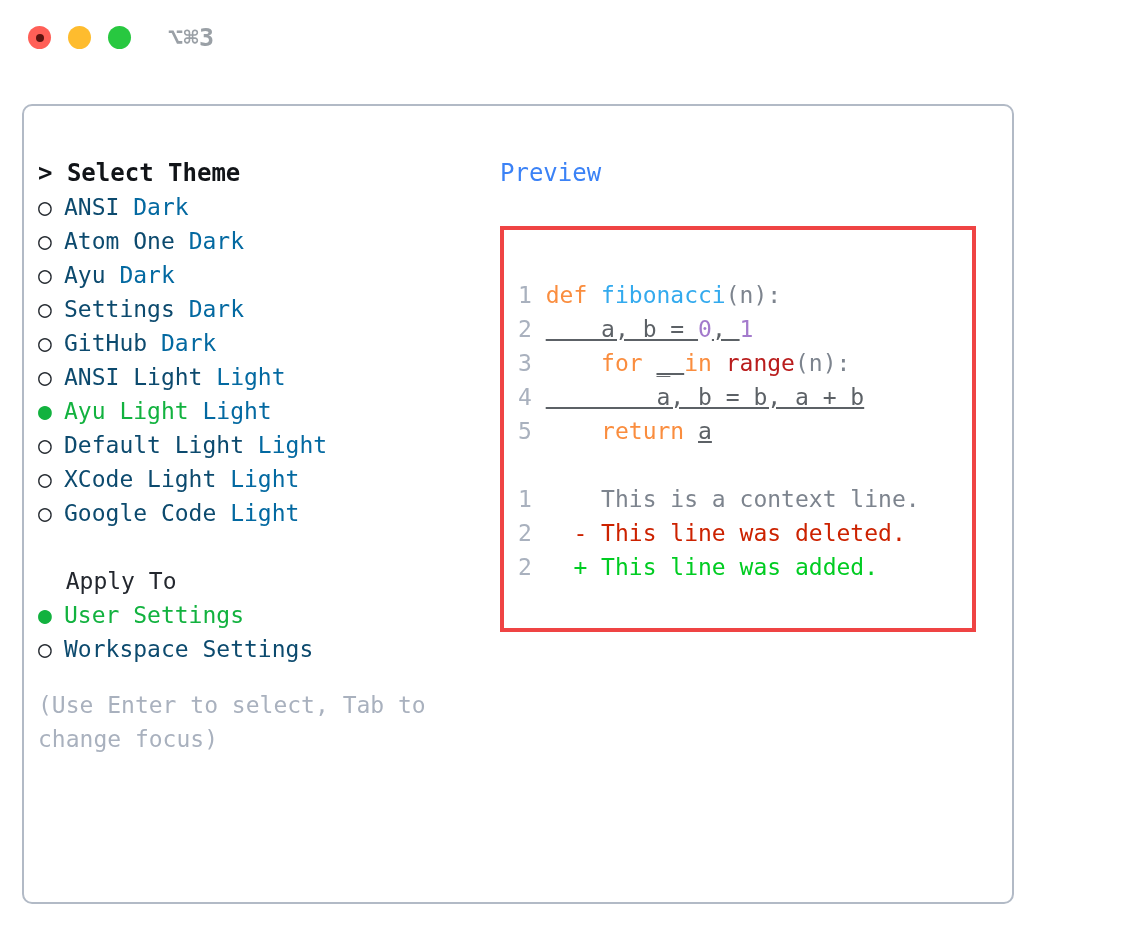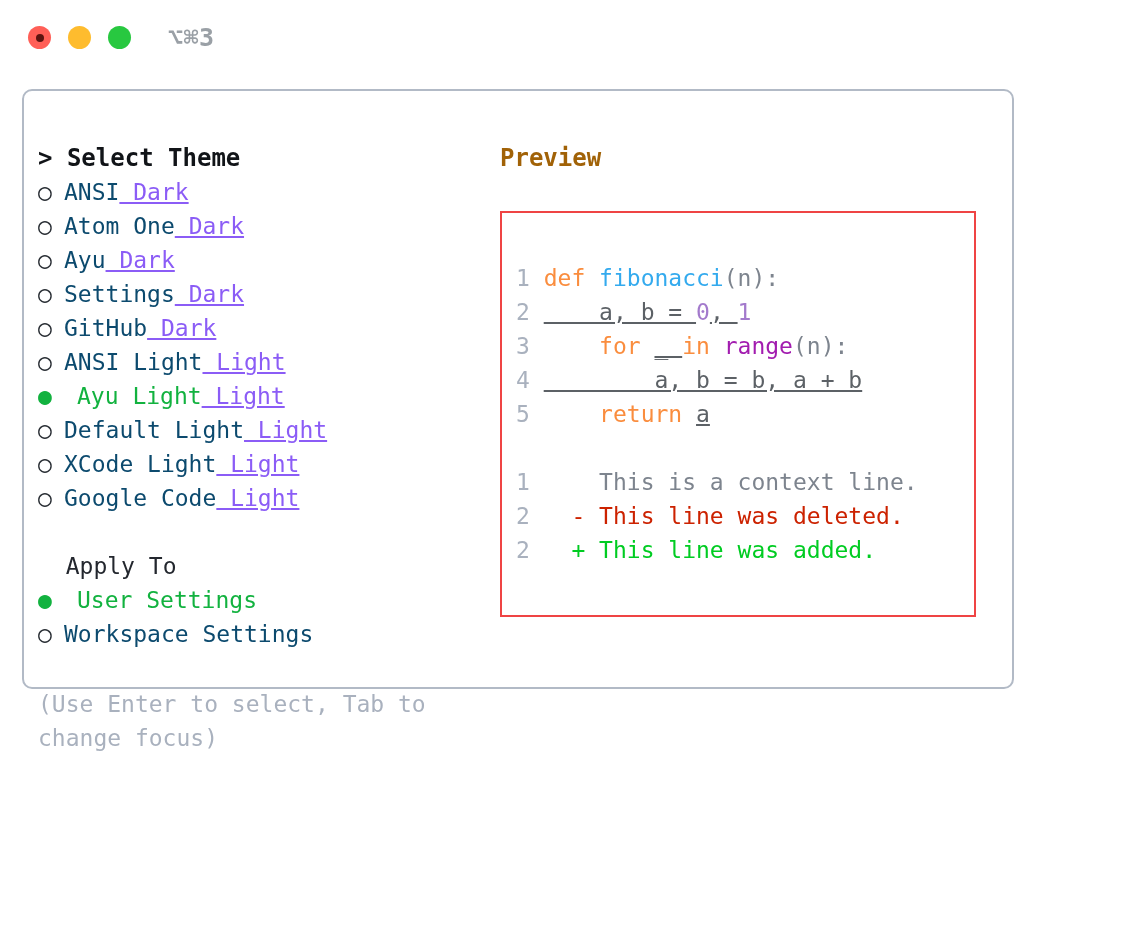--- a/index.html
+++ b/index.html
@@ -74,23 +74,23 @@
     font-weight: bold;
     color: #9aa0a6;
     letter-spacing: 0.5px;
     line-height: 32px;
   }
 
   
   .panel {
     position: absolute;
     left: 22px;
-    top: 89px;
+    top: 104px;
     width: 992px;
-    height: 600px;
+    height: 800px;
     border: 2px solid #b2bac6;
     border-radius: 10px;
     box-sizing: border-box;
     background: #ffffff;
   }
 
   .panel-inner {
     position: absolute;
     left: 0;
     top: 0;
@@ -117,61 +117,61 @@
   .row .bullet {
     display: inline-block;
     width: 26px;
   }
   .heading {
     font-weight: bold;
     font-size: 24px;
     color: #111418;
   }
   .name-dark { color: #0c4a6e; }
-  .name-sel  { color: #12b23f; margin-left: 13px; }
-  .suffix    { color: #8b5cf6; text-decoration: underline; }
+  .name-sel  { color: #12b23f; }
+  .suffix    { color: #0369a1; }
   .bullet-sel { color: #12b23f; }
   .bullet-off { color: #2b3036; }
 
   .section-gap { height: 34px; }
 
   .apply-head {
     font-size: 23px;
     line-height: 34px;
     color: #23272e;
     white-space: pre;
   }
 
   .hint {
-    margin-top: 36px;
+    margin-top: 22px;
     font-size: 23px;
     line-height: 34px;
     color: #a9b1be;
     width: 400px;
     word-spacing: 0px;
   }
 
   
   .right-col {
     position: absolute;
     left: 476px;
     top: 50px;
     width: 500px;
   }
   .preview-title {
     font-size: 24px;
-    font-weight: bold;
-    color: #a16207;
+    font-weight: normal;
+    color: #3b82f6;
     line-height: 34px;
   }
   .preview-box {
     margin-top: 36px;
     width: 476px;
     height: 406px;
-    border: 2px solid #ef4444;
+    border: 4px solid #ef4444;
     box-sizing: border-box;
     background: #ffffff;
     position: relative;
     padding-left: 47px;
   }
   .code {
     position: absolute;
     left: 14px;
     top: 48px;
     font-size: 23px;
@@ -179,21 +179,21 @@
     white-space: pre;
   }
   .ln {
     color: #a9b1be;
   }
   .kw     { color: #fa8d3e; }
   .fn     { color: #33aaee; }
   .punc   { color: #7d848e; }
   .ident  { color: #5c6166; text-decoration: underline; }
   .num    { color: #a37acc; }
-  .call   { color: #a21caf; margin-top: 45px; }
+  .call   { color: #b91c1c; margin-top: 45px; }
   .ctx    { color: #7d848e; }
   .del    { color: #cc2200; }
   .add    { color: #00cc22; }
   .blankline { height: 34px; }
 </style>
 </head>
 <body>
 
 <div class="window">
 

